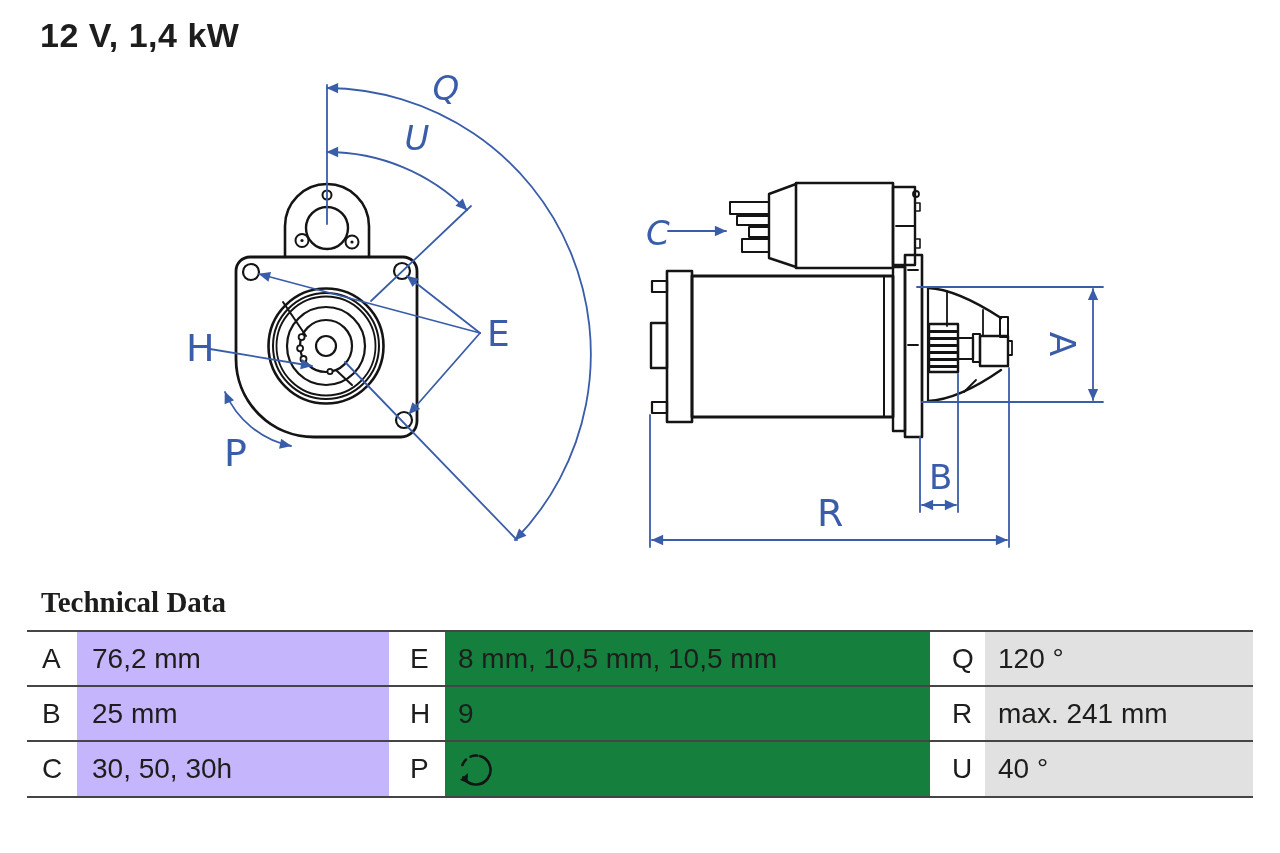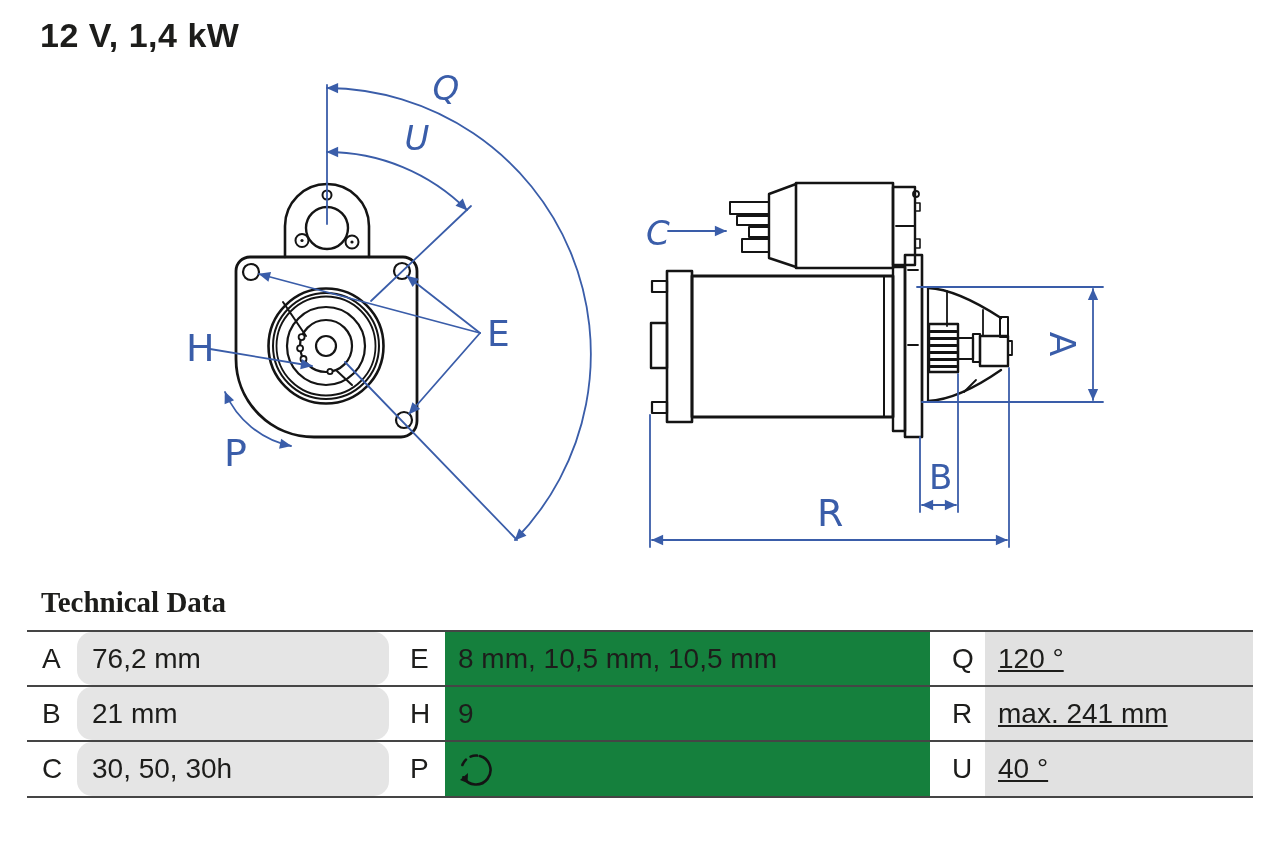--- a/index.html
+++ b/index.html
@@ -8,25 +8,25 @@
   #main-title{position:absolute;left:40px;top:16px;font-size:34px;font-weight:600;
         letter-spacing:0.5px;color:#1d1d1b;}
   #drawing-svg{position:absolute;left:0;top:0;}
   #table-heading{position:absolute;left:41px;top:586px;font-size:29px;font-weight:bold;color:#1d1d1b;font-family:Liberation Serif, serif;}
   .tbl{position:absolute;left:27px;top:630px;width:1226px;border-bottom:2px solid #454545;}
   .row{display:flex;align-items:stretch;box-sizing:border-box;border-top:2px solid #454545;}
   .r1,.r2{height:55px;}
   .r3{height:56px;}
   .cell{display:flex;align-items:center;box-sizing:border-box;font-size:28px;}
   .k1{width:50px;padding-left:15px;background:#ffffff;}
-  .v1{width:312px;padding-left:15px;background:#e5e5e5;border-radius:15px;}
+  .v1{width:312px;padding-left:15px;background:#c4b5fd;}
   .k2{width:56px;padding-left:21px;background:#ffffff;}
   .v2{width:485px;padding-left:13px;background:#15803d;}
   .k3{width:55px;padding-left:22px;background:#ffffff;}
-  .v3{width:268px;padding-left:13px;background:#e1e1e1;text-decoration:underline;}
+  .v3{width:268px;padding-left:13px;background:#e1e1e1;}
   .blue-label{font-family:"DejaVu Sans", sans-serif;}
 </style>
 </head>
 <body>
 
 <div id="page">
 
   <div id="main-title">12 V, 1,4 kW</div>
 
   <svg id="drawing-svg" width="1280" height="578" viewBox="0 0 1280 578">
@@ -164,21 +164,21 @@
       <div class="cell k1">A</div>
       <div class="cell v1">76,2 mm</div>
       <div class="cell k2">E</div>
       <div class="cell v2">8 mm, 10,5 mm, 10,5 mm</div>
       <div class="cell k3">Q</div>
       <div class="cell v3">120 °</div>
     </div>
 
     <div class="row r2">
       <div class="cell k1">B</div>
-      <div class="cell v1">21 mm</div>
+      <div class="cell v1">25 mm</div>
       <div class="cell k2">H</div>
       <div class="cell v2">9</div>
       <div class="cell k3">R</div>
       <div class="cell v3">max. 241 mm</div>
     </div>
 
     <div class="row r3">
       <div class="cell k1">C</div>
       <div class="cell v1">30, 50, 30h</div>
       <div class="cell k2">P</div>

